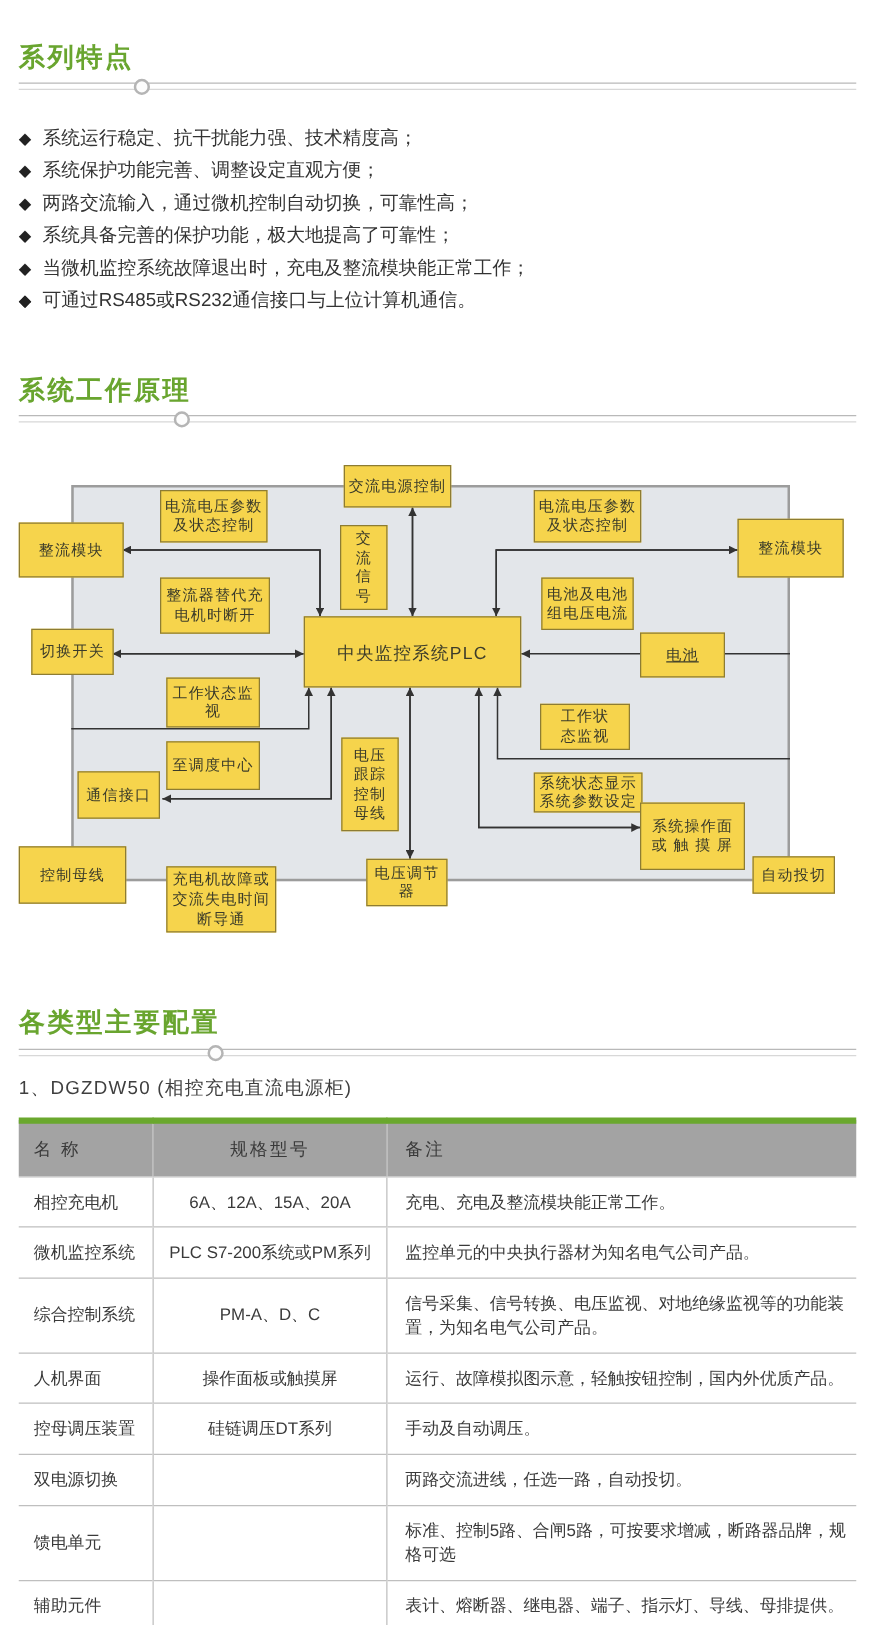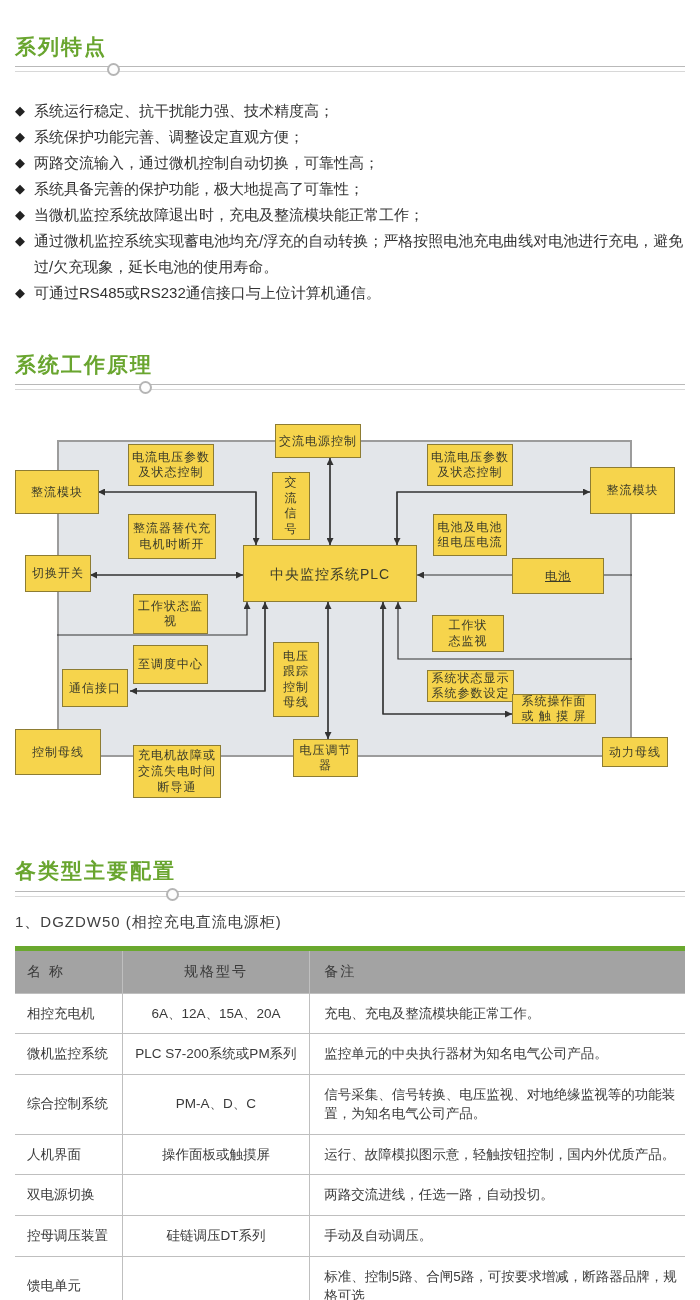--- a/index.html
+++ b/index.html
@@ -43,21 +43,21 @@
     <div class="sec-title">系列特点</div>
     <div class="sep">
         <span class="knob" style="left:92px;"></span>
       </div>
     <div class="features">
       <div class="feature"><span class="diamond">◆</span><span>系统运行稳定、抗干扰能力强、技术精度高；</span></div>
       <div class="feature"><span class="diamond">◆</span><span>系统保护功能完善、调整设定直观方便；</span></div>
       <div class="feature"><span class="diamond">◆</span><span>两路交流输入，通过微机控制自动切换，可靠性高；</span></div>
       <div class="feature"><span class="diamond">◆</span><span>系统具备完善的保护功能，极大地提高了可靠性；</span></div>
       <div class="feature"><span class="diamond">◆</span><span>当微机监控系统故障退出时，充电及整流模块能正常工作；</span></div>
-      <div class="feature"><span class="diamond">◆</span><span>通过微机监控系统实现蓄电池均充/浮充的自动转换；严格按照电池充电曲线对电池进行充电，避免过/欠充现象，延长电池的使用寿命。</span></div>
+      <div class="feature"><span class="diamond">◆</span></div>
       <div class="feature"><span class="diamond">◆</span><span>可通过RS485或RS232通信接口与上位计算机通信。</span></div>
     </div>
   </section>
 
   <section style="margin-top:46px;">
     <div class="pad">
       <div class="sec-title">系统工作原理</div>
       <div class="sep">
           <span class="knob" style="left:124px;"></span>
         </div>
@@ -114,40 +114,40 @@
 号</div>
       <div class="dbox" style="left:427px;top:32px;width:86px;height:42px;">电流电压参数
 及状态控制</div>
       <div class="dbox" style="left:590px;top:55px;width:85px;height:47px;">整流模块</div>
       <div class="dbox" style="left:128px;top:102px;width:88px;height:45px;">整流器替代充
 电机时断开</div>
       <div class="dbox" style="left:433px;top:102px;width:74px;height:42px;">电池及电池
 组电压电流</div>
       <div class="dbox" style="left:25px;top:143px;width:66px;height:37px;">切换开关</div>
       <div class="dbox big" style="left:243px;top:133px;width:174px;height:57px;">中央监控系统PLC</div>
-      <div class="dbox" style="left:512px;top:146px;width:92px;height:36px;text-decoration:underline;">电池</div>
+      <div class="dbox" style="left:512px;top:146px;width:68px;height:36px;text-decoration:underline;">电池</div>
       <div class="dbox" style="left:133px;top:182px;width:75px;height:40px;">工作状态监视</div>
       <div class="dbox" style="left:432px;top:203px;width:72px;height:37px;">工作状
 态监视</div>
       <div class="dbox" style="left:133px;top:233px;width:75px;height:39px;">至调度中心</div>
       <div class="dbox" style="left:62px;top:257px;width:66px;height:38px;">通信接口</div>
       <div class="dbox" style="left:273px;top:230px;width:46px;height:75px;">电压
 跟踪
 控制
 母线</div>
       <div class="dbox" style="left:427px;top:258px;width:87px;height:32px;">系统状态显示
 系统参数设定</div>
-      <div class="dbox" style="left:512px;top:282px;width:84px;height:30px;text-align:right;">系统操作面
+      <div class="dbox" style="left:512px;top:282px;width:84px;height:54px;text-align:right;">系统操作面
 或 触 摸 屏</div>
       <div class="dbox" style="left:133px;top:285px;width:88px;height:53px;margin-top:48px;">充电机故障或
 交流失电时间
 断导通</div>
       <div class="dbox" style="left:15px;top:317px;width:86px;height:46px;">控制母线</div>
       <div class="dbox" style="left:293px;top:327px;width:65px;height:38px;">电压调节器</div>
-      <div class="dbox" style="left:602px;top:325px;width:66px;height:30px;">动力母线</div>
+      <div class="dbox" style="left:602px;top:325px;width:66px;height:30px;">自动投切</div>
     </div>
   </section>
 
   <section class="pad" style="margin-top:66px;padding-bottom:14px;">
     <div class="sec-title">各类型主要配置</div>
     <div class="sep">
         <span class="knob" style="left:151px;"></span>
       </div>
     <div class="subtitle">1、DGZDW50 (相控充电直流电源柜)</div>
 
@@ -174,30 +174,30 @@
           <td class="c-name">综合控制系统</td>
           <td class="c-spec">PM-A、D、C</td>
           <td class="c-note">信号采集、信号转换、电压监视、对地绝缘监视等的功能装置，为知名电气公司产品。</td>
         </tr>
         <tr>
           <td class="c-name">人机界面</td>
           <td class="c-spec">操作面板或触摸屏</td>
           <td class="c-note">运行、故障模拟图示意，轻触按钮控制，国内外优质产品。</td>
         </tr>
         <tr>
+          <td class="c-name">控母调压装置</td>
+          <td class="c-spec">硅链调压DT系列</td>
+          <td class="c-note">手动及自动调压。</td>
+        </tr>
+        <tr>
           <td class="c-name">双电源切换</td>
           <td class="c-spec"></td>
           <td class="c-note">两路交流进线，任选一路，自动投切。</td>
         </tr>
         <tr>
-          <td class="c-name">控母调压装置</td>
-          <td class="c-spec">硅链调压DT系列</td>
-          <td class="c-note">手动及自动调压。</td>
-        </tr>
-        <tr>
           <td class="c-name">馈电单元</td>
           <td class="c-spec"></td>
           <td class="c-note">标准、控制5路、合闸5路，可按要求增减，断路器品牌，规格可选</td>
         </tr>
         <tr>
           <td class="c-name">辅助元件</td>
           <td class="c-spec"></td>
           <td class="c-note">表计、熔断器、继电器、端子、指示灯、导线、母排提供。</td>
         </tr>
 

